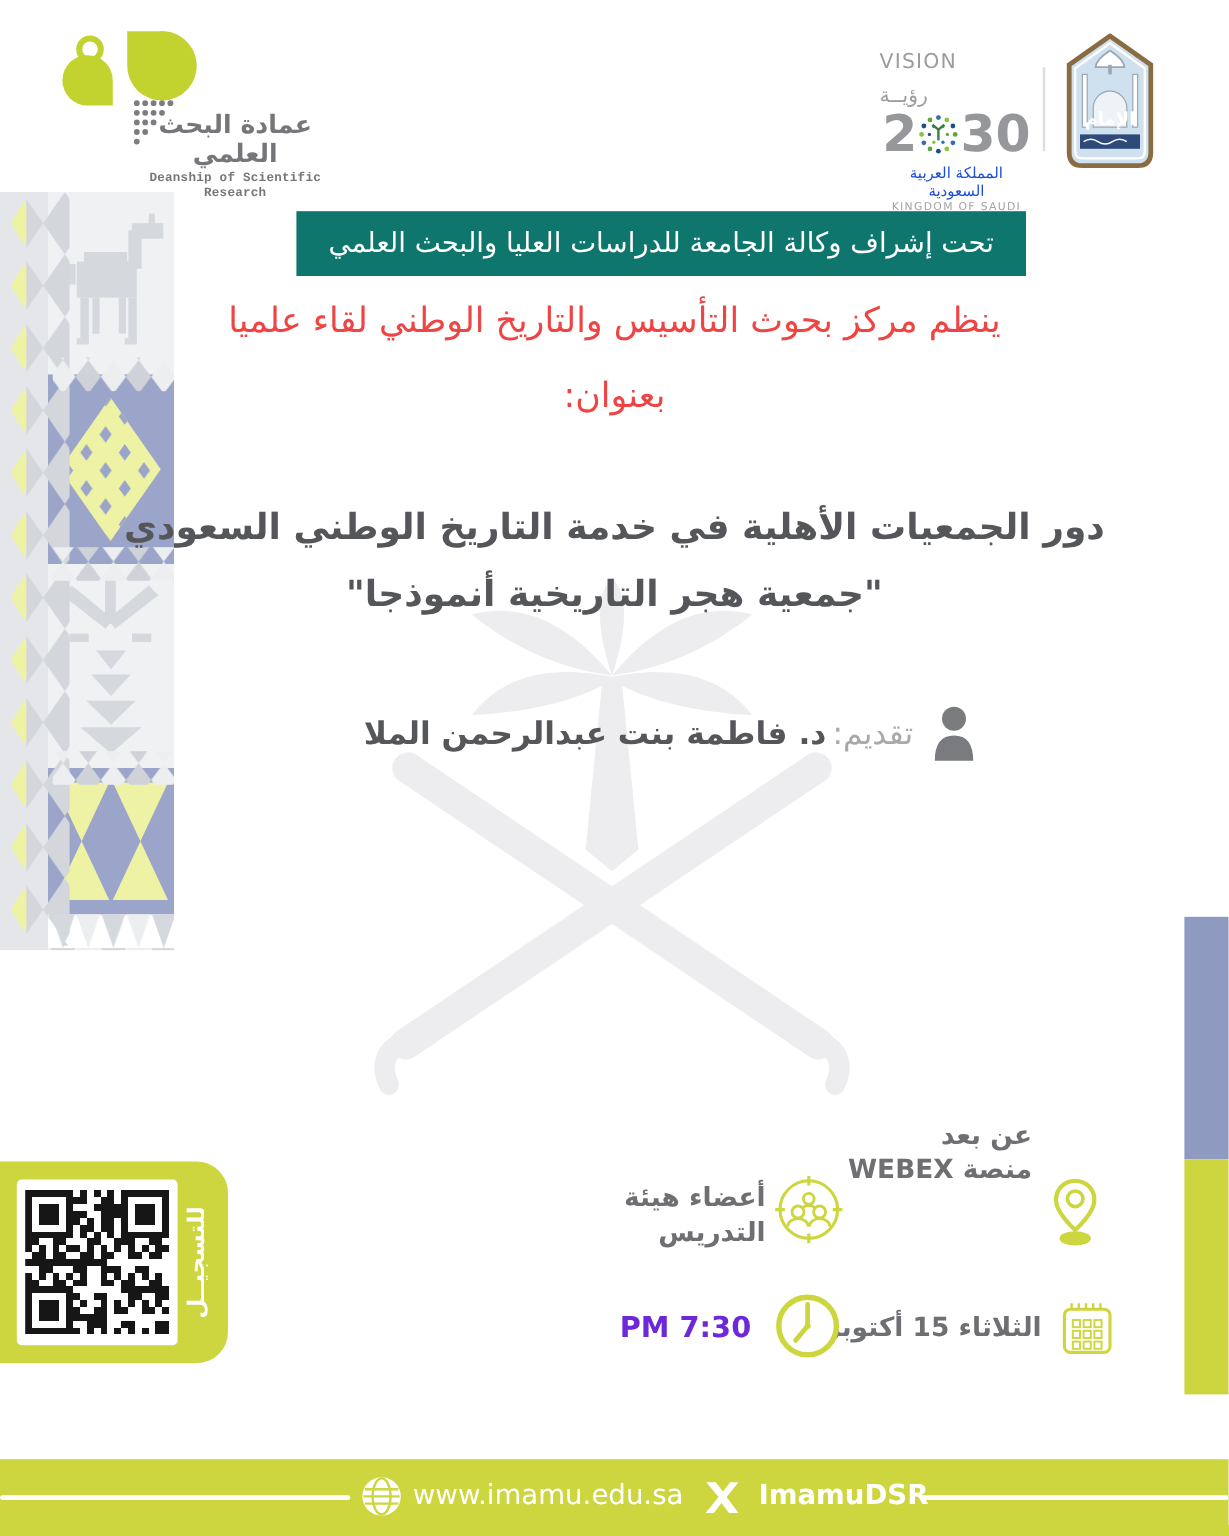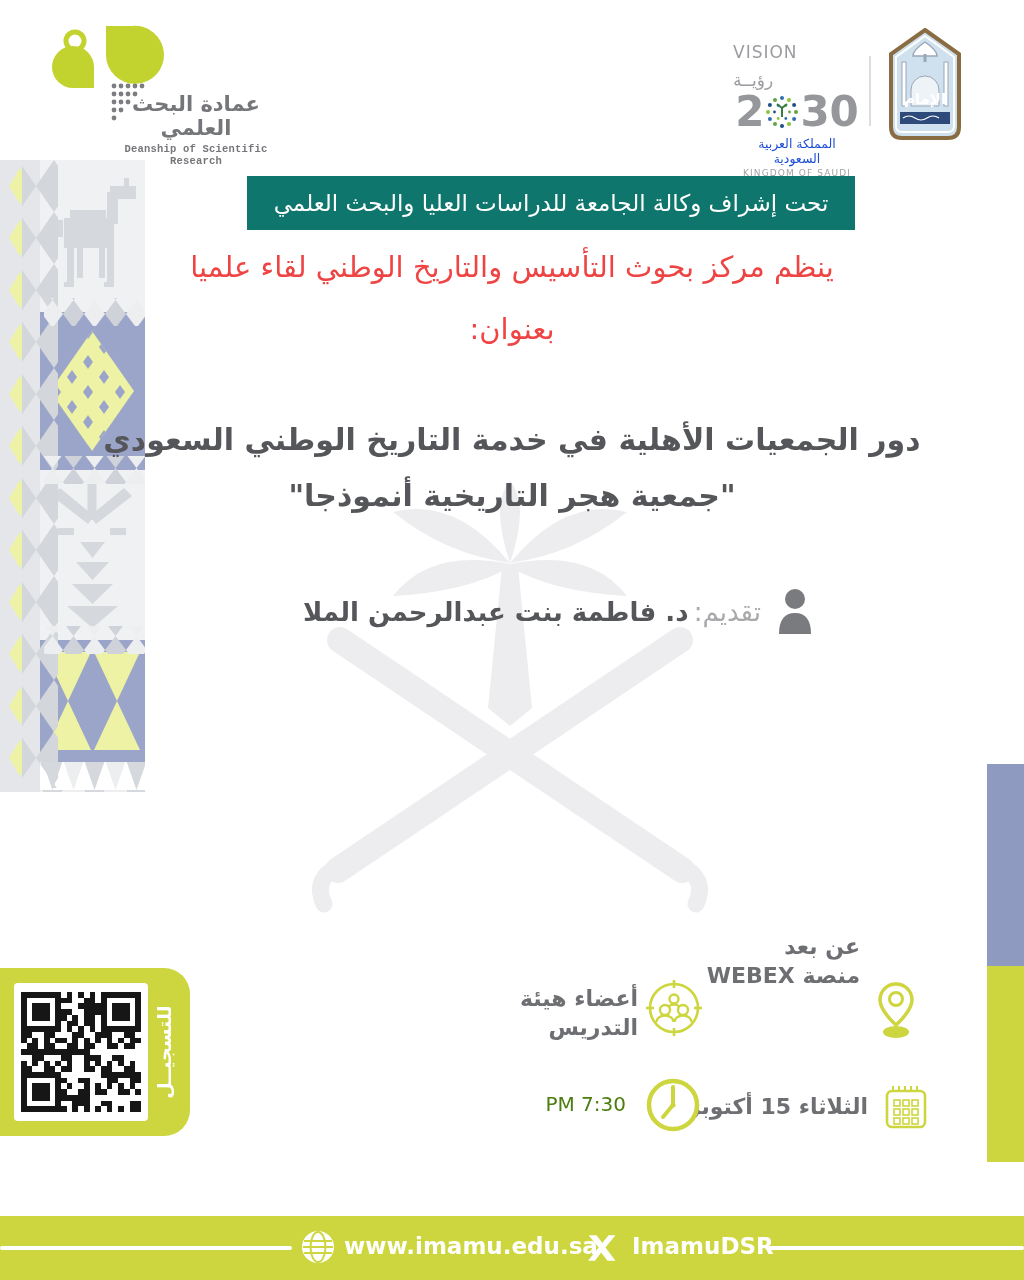--- a/index.html
+++ b/index.html
@@ -23,36 +23,36 @@
   .banner{left:247px;top:176px;width:608px;height:54px;background:#0f766e;color:#fff;
           font-size:23px;line-height:54px;text-align:center;}
   .intro{left:0;width:1024px;text-align:center;color:#ef4444;font-size:29px;}
   .etitle{left:0;width:1024px;text-align:center;color:#55565a;font-size:30px;font-weight:bold;}
   .presenter{top:588px;right:209px;display:flex;direction:rtl;align-items:center;gap:14px;}
   .presenter .plabel{color:#a8a9ab;font-size:26px;}
   .presenter .pname{color:#55565a;font-size:26px;font-weight:bold;}
 
   
   .dtxt{color:#6e6f72;font-weight:bold;text-align:right;font-size:22px;line-height:1.32;}
-  .time-txt{color:#4d7c0f;font-weight:normal;font-size:20px;direction:ltr;}
+  .time-txt{color:#6d28d9;font-weight:bold;font-size:24px;direction:ltr;}
 
   
   .bar-lav{left:987px;top:764px;width:37px;height:202px;background:#8f9ac1;}
   .bar-lime{left:987px;top:966px;width:37px;height:196px;background:#cdd63e;}
 
   
   .qr-block{left:0;top:968px;width:190px;height:168px;background:#cdd63e;border-radius:0 26px 26px 0;}
   .qr-white{position:absolute;left:14px;top:15px;width:134px;height:138px;background:#fff;border-radius:4px;padding:7px;box-sizing:border-box;}
   .qr-label{position:absolute;left:138px;top:0;width:52px;height:168px;display:flex;align-items:center;justify-content:center;}
   .qr-label span{transform:rotate(-90deg);white-space:nowrap;color:#fff;font-weight:bold;font-size:19px;letter-spacing:1px;}
 
   
   .footer{left:0;top:1216px;width:1024px;height:64px;background:#cdd63e;}
   .frule{position:absolute;top:30px;height:4px;background:#fff;border-radius:2px;}
-  .fsite{position:absolute;left:344px;top:17px;color:#fff;font-weight:bold;font-size:23px;direction:ltr;}
+  .fsite{position:absolute;left:344px;top:17px;color:#fff;font-weight:normal;font-size:23px;direction:ltr;}
   .fhandle{position:absolute;left:632px;top:17px;color:#fff;font-weight:bold;font-size:23px;}
 </style>
 </head>
 <body>
 
 <div id="poster">
 
   <svg class="abs" style="left:245px;top:468px;" width="530" height="450" viewBox="0 0 530 450">
     <g fill="#ededef" stroke="none">
       <path d="M265 95 Q245 35 265 13 Q285 35 265 95"></path>

